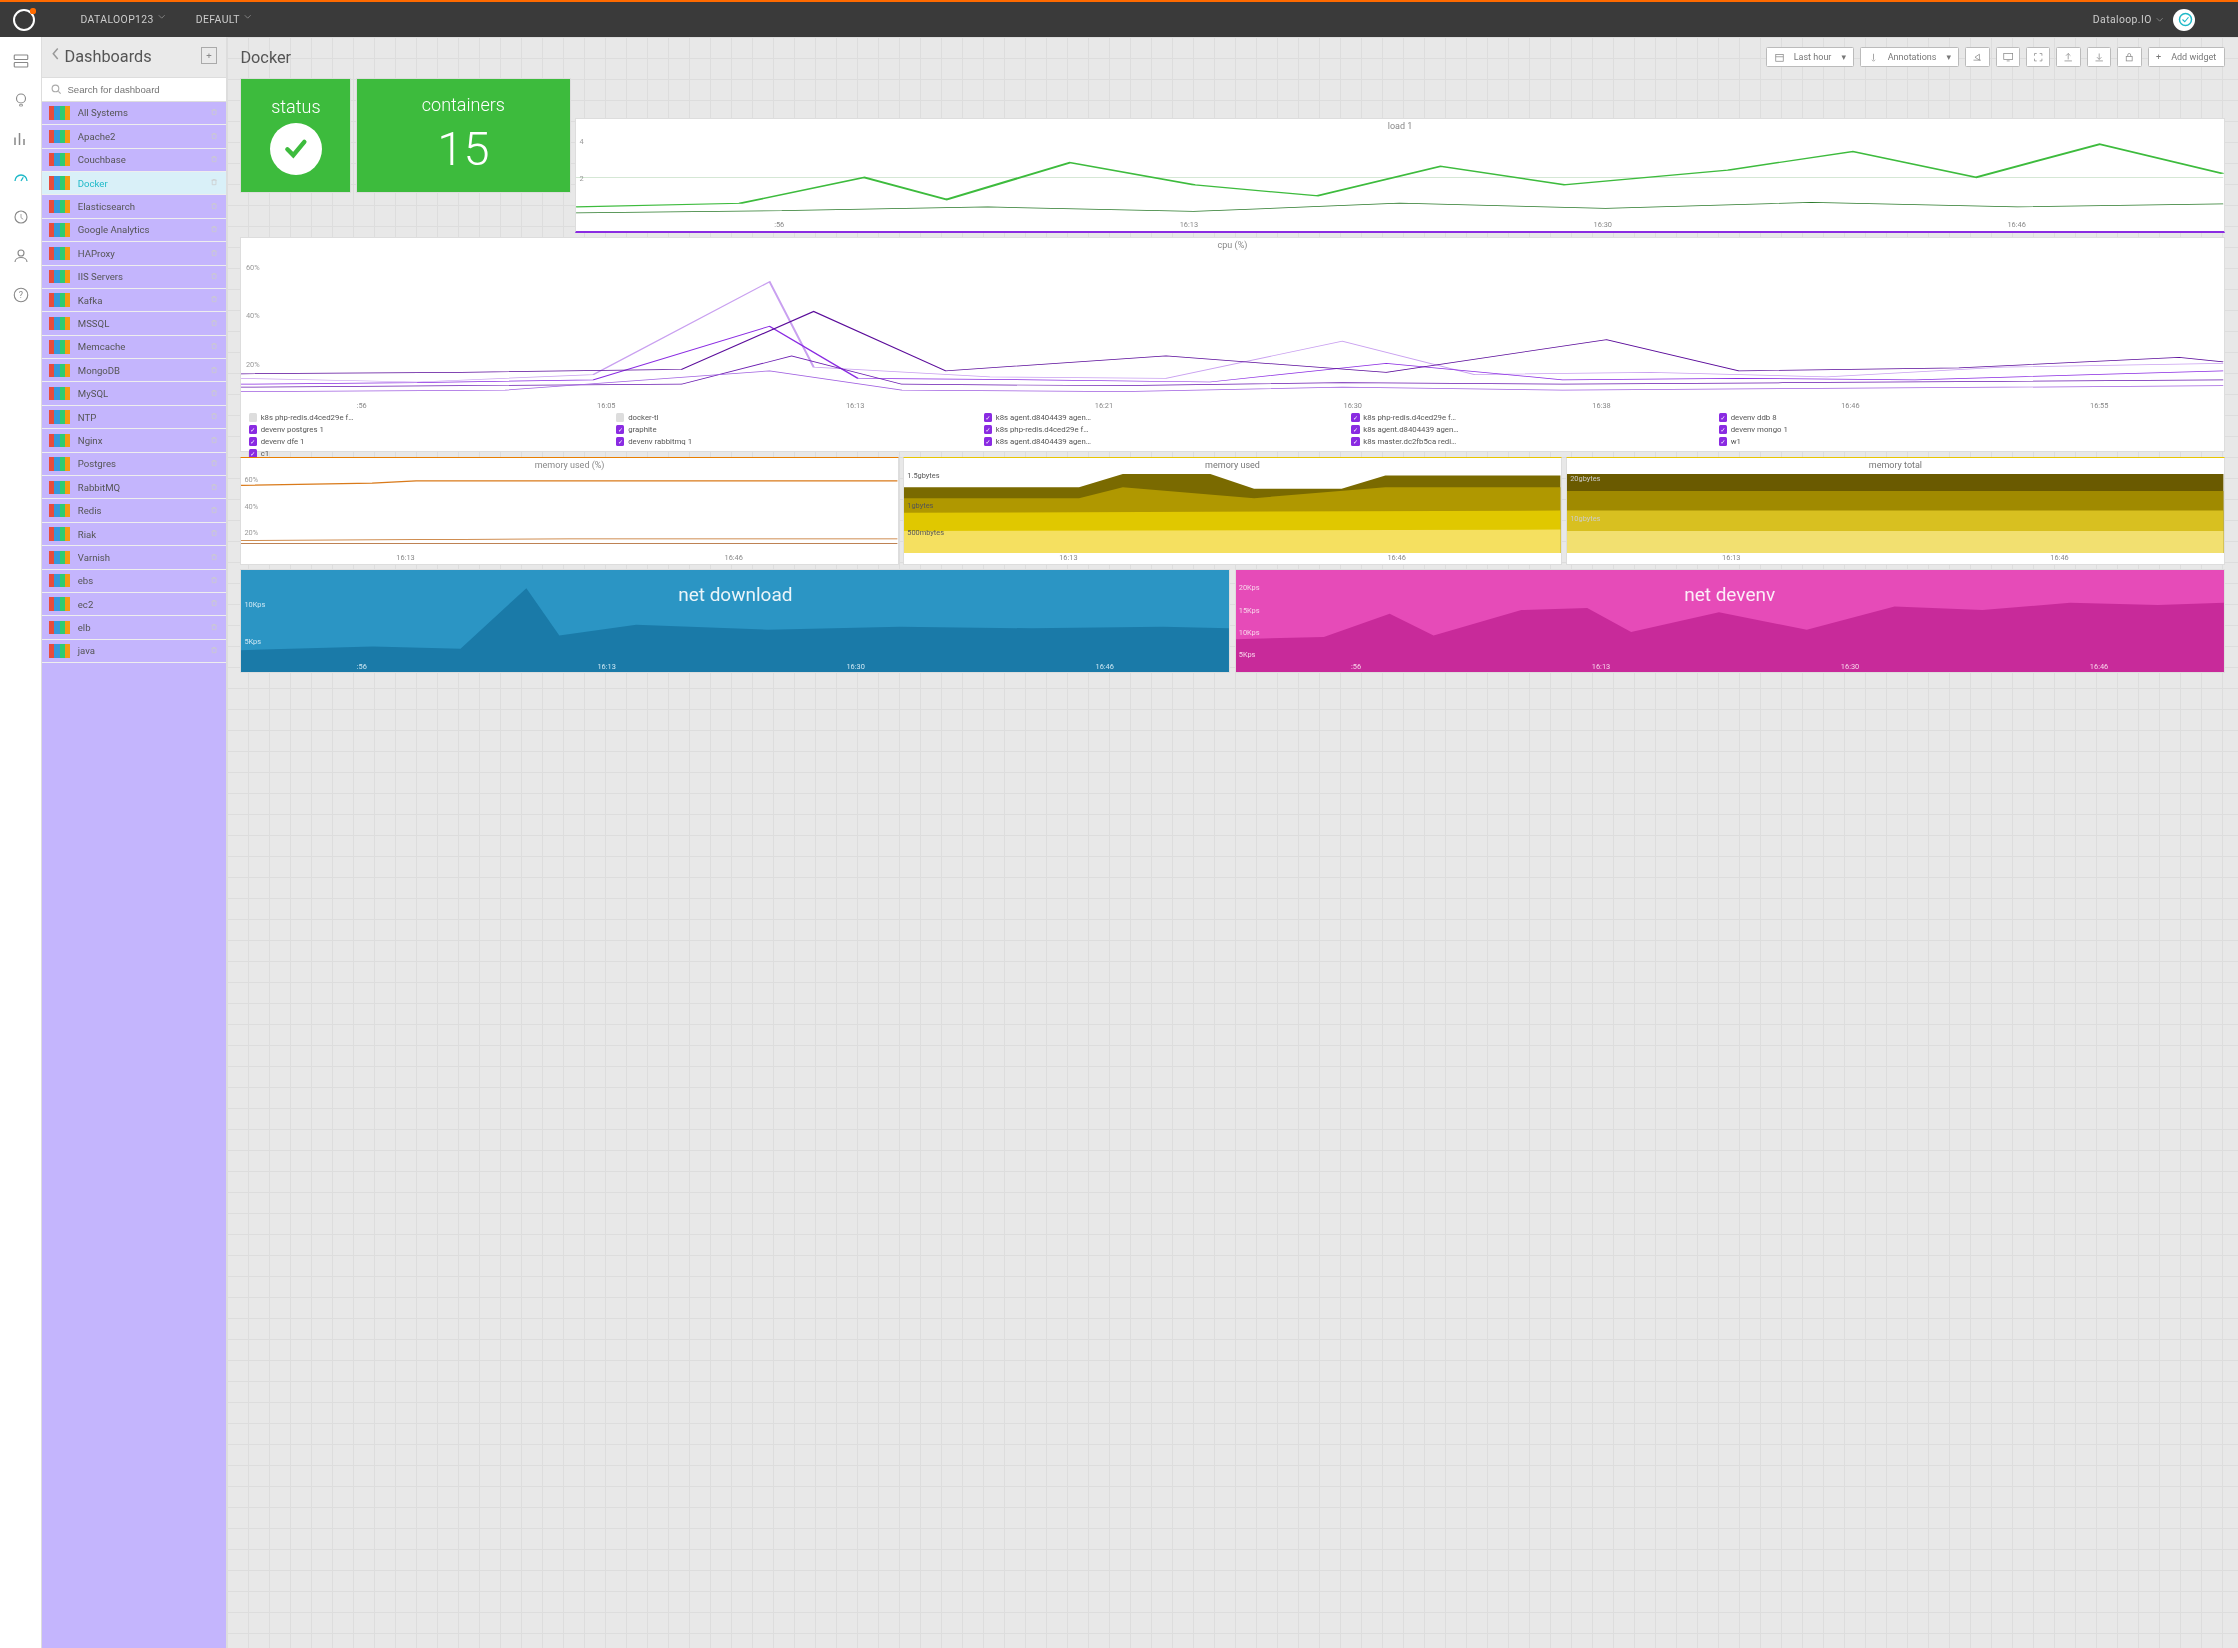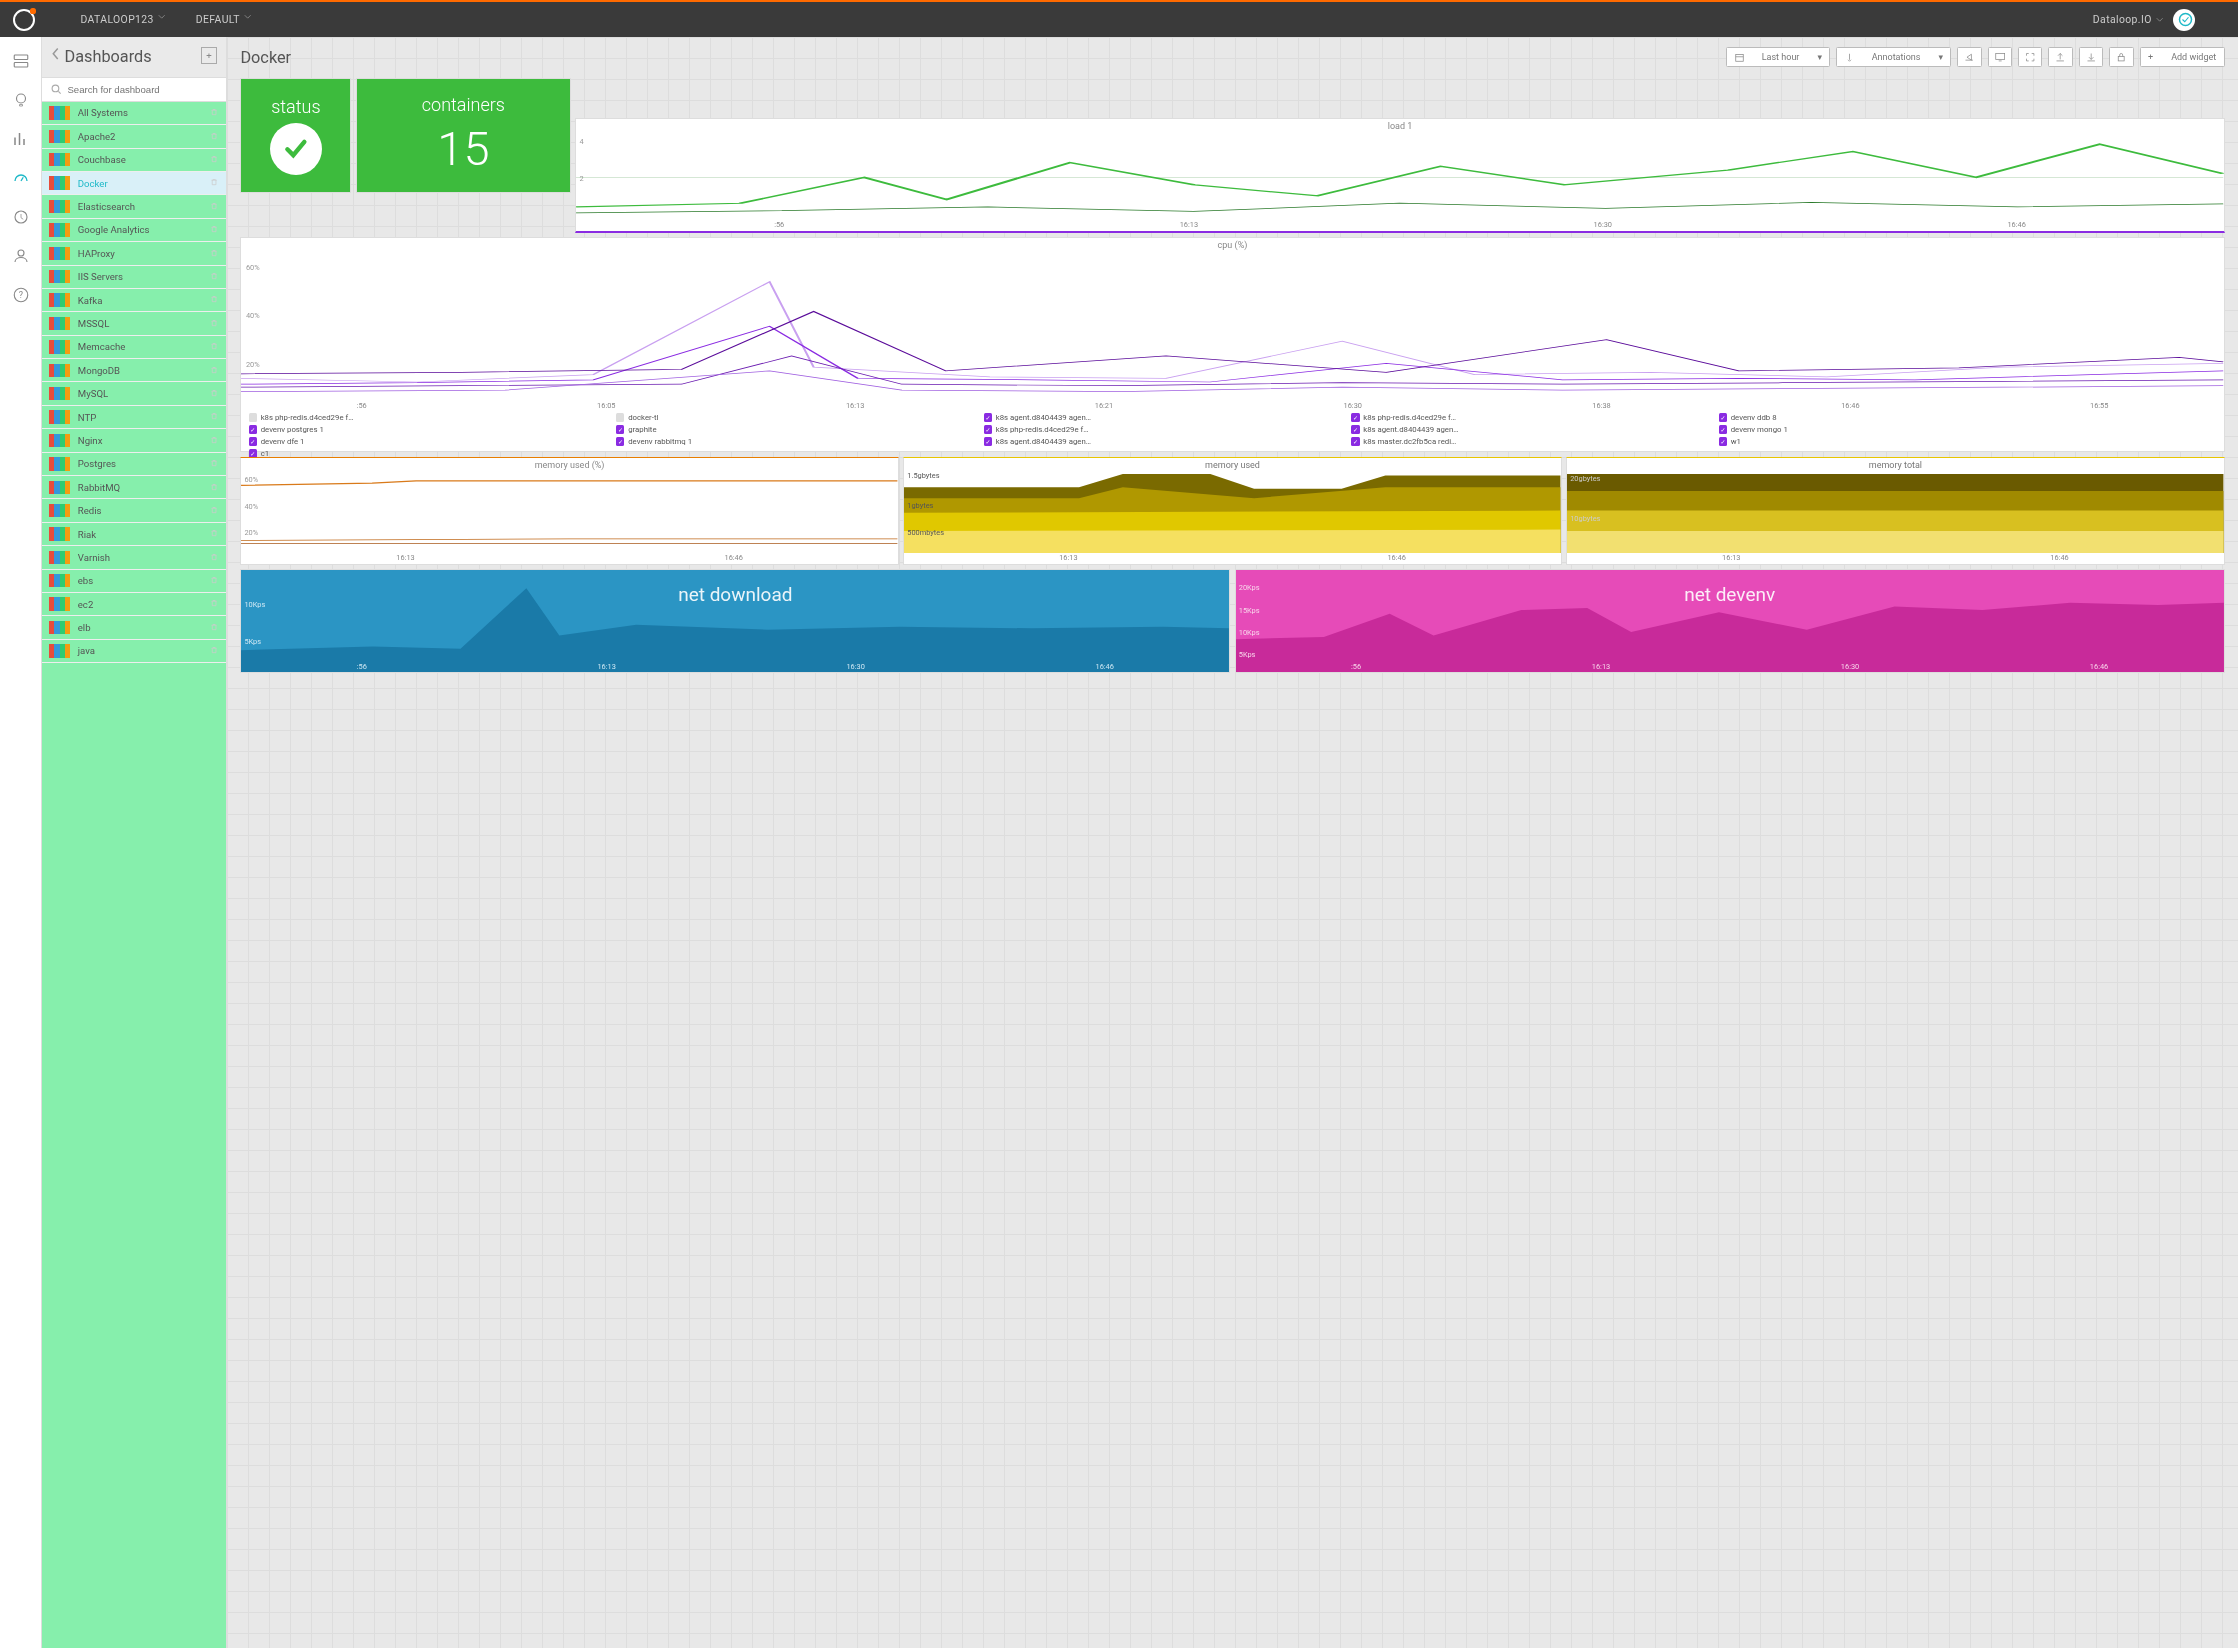--- a/index.html
+++ b/index.html
@@ -21,31 +21,31 @@
 .iconrail .ritem { width: 18px; height: 18px; color: #888; cursor: pointer; }
 .iconrail .ritem.active { color: #1fb9c8; }
 
 .sidebar { width: 185px; background: #eaeaea; border-right: 0.7px solid #ddd; display: flex; flex-direction: column; }
 .sidebar .head { display: flex; align-items: flex-start; padding: 10.4px 9px; }
 .sidebar .head .back { color: #888; margin-right: 4.5px; cursor: pointer; }
 .sidebar .head .title { font-size: 16.3px; color: #555; font-weight: 400; flex: 1; }
 .sidebar .head .add { width: 16.3px; height: 16.3px; border: 0.7px solid #aaa; display: flex; align-items: center; justify-content: center; color: #888; cursor: pointer; }
 .sidebar .search { background: #fff; border-top: 0.7px solid #ddd; border-bottom: 0.7px solid #ddd; padding: 6px 9px; display: flex; align-items: center; color: #aaa; }
 .sidebar .search input { border: none; outline: none; flex: 1; margin-left: 6px; font-size: 9.6px; color: #666; }
-.sidebar .list { flex: 1; overflow-y: auto; background: #86efac; }
+.sidebar .list { flex: 1; overflow-y: auto; background: #c4b5fd; }
 .sidebar .item { display: flex; align-items: center; padding: 4.5px 7.4px; border-bottom: 0.7px solid #eee; cursor: pointer; font-size: 9.6px; color: #555; }
 .sidebar .item.active { background: #d9f0f8; color: #1fb9c8; }
 .sidebar .item .swatch { width: 21px; height: 13.4px; margin-right: 7.4px; background: linear-gradient(90deg, #e74c3c 0%, #e74c3c 25%, #3498db 25%, #3498db 50%, #2ecc71 50%, #2ecc71 75%, #f39c12 75%); }
 .sidebar .item .del { margin-left: auto; color: #ccc; }
 
 .content { flex: 1; overflow: auto; padding: 10.4px 13.4px; background: #e8e8e8; background-image: linear-gradient(#ddd 0.7px, transparent 0.7px), linear-gradient(90deg, #ddd 0.7px, transparent 0.7px); background-size: 21px 21px; }
 .content-head { display: flex; align-items: center; margin-bottom: 10.4px; }
 .content-head .title { font-size: 16.3px; color: #555; font-weight: 400; }
 .content-head .tools { margin-left: auto; display: flex; gap: 6px; }
-.btn { border: 0.7px solid #bbb; background: #fff; color: #777; padding: 3.7px 7.4px; font-size: 9px; display: flex; align-items: center; gap: 18px; cursor: pointer; border-radius: 1.5px; }
+.btn { border: 0.7px solid #bbb; background: #fff; color: #777; padding: 3.7px 7.4px; font-size: 9px; display: flex; align-items: center; gap: 10px; cursor: pointer; border-radius: 1.5px; }
 .btn.icon-only { padding: 3.7px 6px; }
 
 
 .row { display: flex; gap: 4.5px; margin-bottom: 4.5px; }
 .widget { background: #fff; border: 0.7px solid #ddd; position: relative; }
 .widget .wtitle { text-align: center; font-size: 9px; color: #888; padding: 2.2px 0; }
 .tile-green { background: #3dbb3d; color: #fff; display: flex; flex-direction: column; align-items: center; justify-content: center; }
 .tile-green .label { font-size: 18px; font-weight: 300; margin-bottom: 6px; }
 .tile-green .check { width: 52px; height: 52px; border-radius: 50%; background: #fff; display: flex; align-items: center; justify-content: center; }
 .tile-green .big { font-size: 47px; font-weight: 300; }

